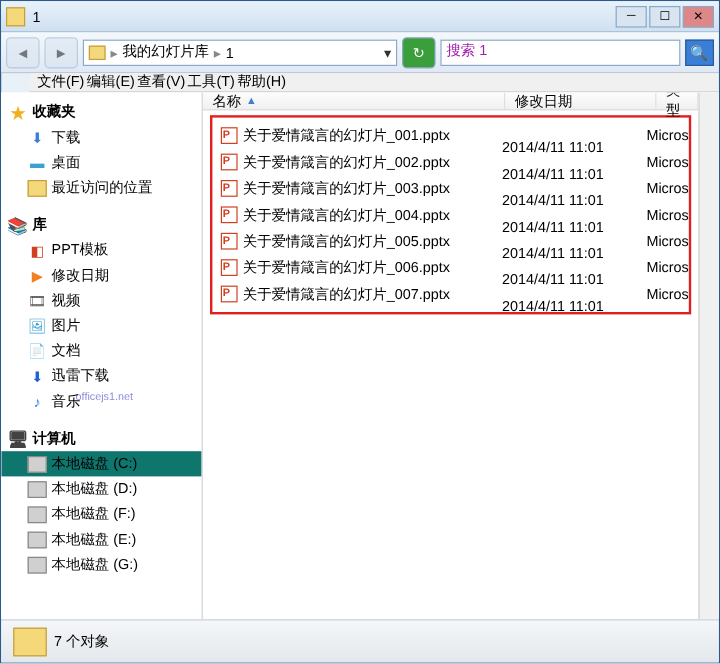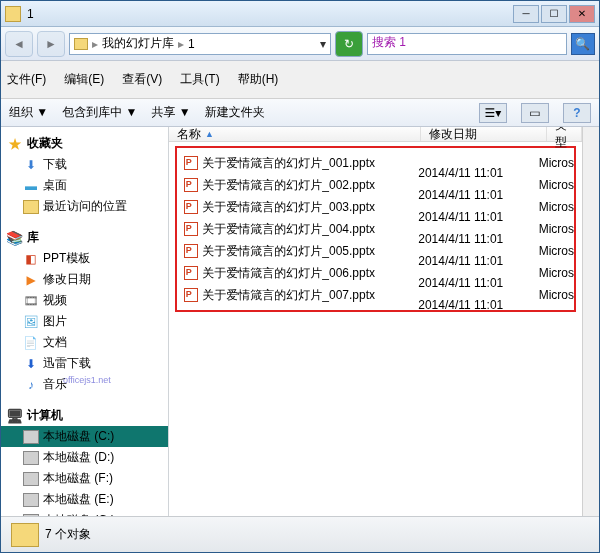--- a/index.html
+++ b/index.html
@@ -12,21 +12,21 @@
 .winbtn { width: 26px; height: 18px; background: #d8e4f0; border: 1px solid #8aa8c8; display: flex; align-items: center; justify-content: center; font-size: 10px; }
 .winbtn.close { background: #d88; }
 .navbar { height: 34px; background: linear-gradient(#f4f8fc, #e0e8f4); display: flex; align-items: center; padding: 0 4px; gap: 4px; border-bottom: 1px solid #c0c8d4; }
 .navbtn { width: 28px; height: 26px; border-radius: 4px; background: #d8e4f0; border: 1px solid #8aa8c8; display: flex; align-items: center; justify-content: center; }
 .navbtn.disabled { opacity: 0.5; }
 .addrbar { flex: 1; height: 22px; background: #fff; border: 1px solid #8aa8c8; display: flex; align-items: center; padding: 0 4px; gap: 4px; }
 .addrbar .sep { color: #888; }
 .fldicon { width: 14px; height: 12px; background: #f5d87a; border: 1px solid #c0a040; }
 .searchbox { width: 200px; height: 22px; background: #fff; border: 1px solid #8aa8c8; display: flex; align-items: flex-start; padding: 0 4px; color: #a21caf; }
 .gobtn { width: 24px; height: 22px; background: #3a7fd5; border: 1px solid #2a5a9a; display: flex; align-items: center; justify-content: center; color: #fff; }
-.menubar { height: 38px; background: #f0f0f0; display: flex; align-items: center; padding: 0 6px; gap: 18px; border-bottom: 1px solid #d0d0d0; }
+.menubar { height: 16px; background: #f0f0f0; display: flex; align-items: center; padding: 0 6px; gap: 2px; border-bottom: 1px solid #d0d0d0; margin-left: 24px; }
 .menuitem { color: #000; }
 .toolbar { height: 28px; background: linear-gradient(#f8fafd, #e8eef6); display: flex; align-items: center; padding: 0 8px; gap: 14px; border-bottom: 1px solid #c0c8d4; }
 .spacer { flex: 1; }
 .viewbtn { width: 28px; height: 20px; background: #e0e8f0; border: 1px solid #a0b0c8; display: flex; align-items: center; justify-content: center; }
 .body { flex: 1; display: flex; background: #fff; overflow: hidden; }
 .sidebar { width: 168px; border-right: 1px solid #d0d4d8; overflow-y: auto; padding: 6px 0; background: #fff; }
 .sbgroup { margin-bottom: 10px; }
 .sbhdr { display: flex; align-items: center; padding: 2px 6px; gap: 4px; font-weight: bold; }
 .sbitem { display: flex; align-items: center; padding: 2px 6px 2px 22px; gap: 4px; white-space: nowrap; }
 .sbitem.sel { background: #0f766e; }
@@ -92,30 +92,20 @@
   </div>
 
   <div class="menubar">
     <span class="menuitem">文件(F)</span>
     <span class="menuitem">编辑(E)</span>
     <span class="menuitem">查看(V)</span>
     <span class="menuitem">工具(T)</span>
     <span class="menuitem">帮助(H)</span>
   </div>
 
-  <div class="toolbar">
-    <span>组织 ▼</span>
-    <span>包含到库中 ▼</span>
-    <span>共享 ▼</span>
-    <span>新建文件夹</span>
-    <div class="spacer"></div>
-    <div class="viewbtn">☰▾</div>
-    <div class="viewbtn">▭</div>
-    <div class="viewbtn" style="color:#3a7fd5;font-weight:bold">?</div>
-  </div>
 
   <div class="body" style="position:relative">
     <div class="sidebar">
       <div class="sbgroup">
         <div class="sbhdr">
             <span class="sbicon star">★</span>
             <span>收藏夹</span>
           </div>
         <div class="sbitem">
             <span class="sbicon" style="color:#3a7fd5">⬇</span>

